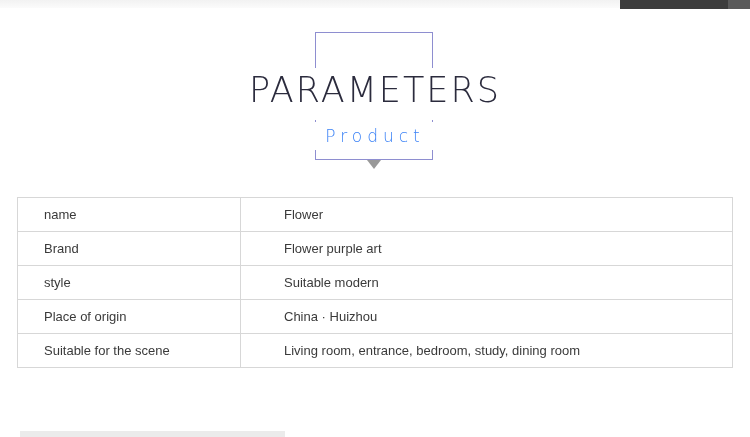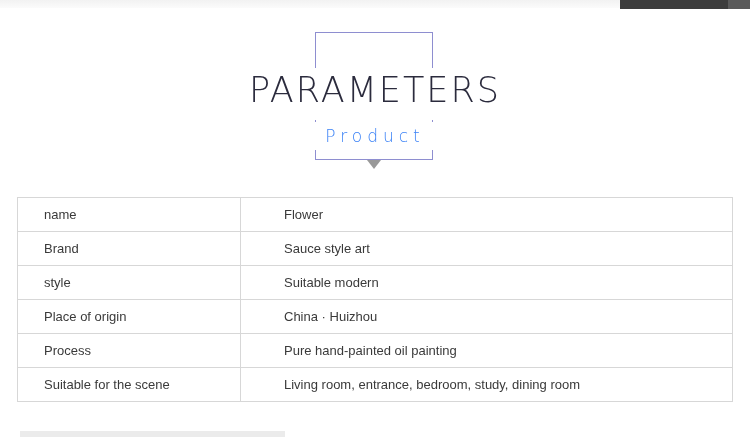--- a/index.html
+++ b/index.html
@@ -172,34 +172,30 @@
 </div>
 
 <table class="params-table">
   <tbody>
     <tr>
       <td class="key">name</td>
       <td class="val">Flower</td>
     </tr>
     <tr>
       <td class="key">Brand</td>
-      <td class="val">Sauce style art</td>
+      <td class="val">Flower purple art</td>
     </tr>
     <tr>
       <td class="key">style</td>
       <td class="val">Suitable modern</td>
     </tr>
     <tr>
       <td class="key">Place of origin</td>
       <td class="val">China · Huizhou</td>
     </tr>
     <tr>
-      <td class="key">Process</td>
-      <td class="val">Pure hand-painted oil painting</td>
-    </tr>
-    <tr>
       <td class="key">Suitable for the scene</td>
       <td class="val">Living room, entrance, bedroom, study, dining room</td>
     </tr>
   </tbody>
 </table>
 
 <div class="bottom-bar"></div>
 
 </body></html>

